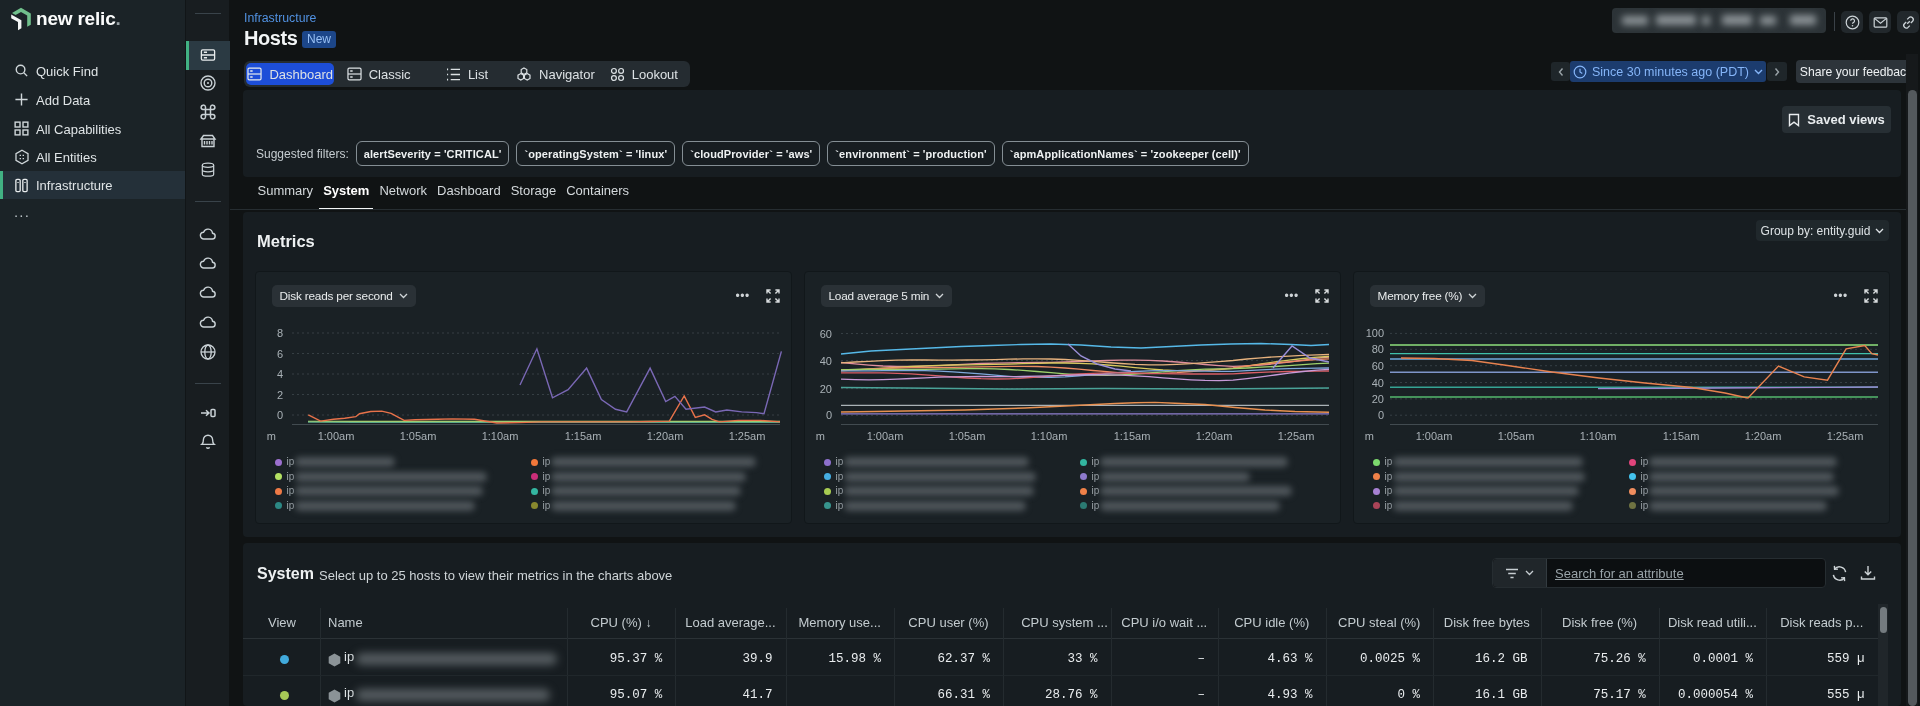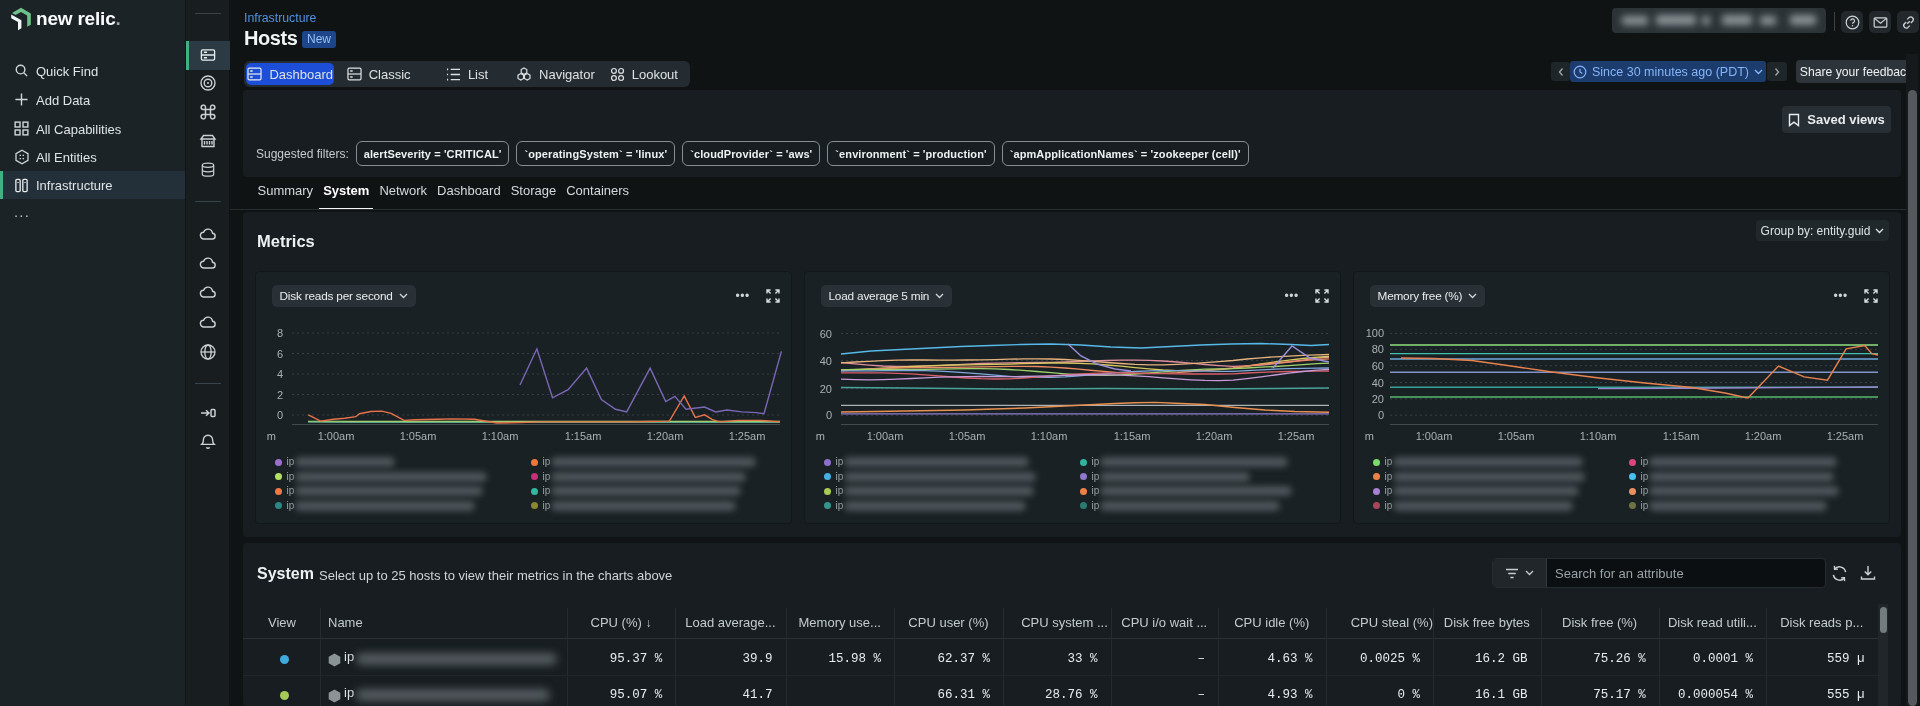--- a/index.html
+++ b/index.html
@@ -77,21 +77,21 @@
 .leg .dot { width:7px; height:7px; border-radius:50%; flex:none; }
 .leg .blr { height:10px; margin-left:4px; background:#4e555a; border-radius:5px; filter:blur(3px); }
 .leg .pre { font-size:10px; color:#9ba3a8; margin-left:5px; margin-right:-3px; line-height:10px; }
 
 
 #spanel { top:543px; height:163px; overflow:hidden; }
 #stitle { position:absolute; left:14px; top:22px; font-size:16px; font-weight:700; color:#eef1f2; }
 #ssub { position:absolute; left:76px; top:25px; font-size:13px; color:#ced4d7; }
 #searchbar { position:absolute; left:1249px; top:15px; width:334px; height:30px; background:#0c0f11; border:1px solid #262d31; border-radius:4px; }
 #searchbar .seg { position:absolute; left:0; top:0; width:54px; height:28px; background:#20262a; border-right:1px solid #333b40; border-radius:4px 0 0 4px; display:flex; align-items:center; justify-content:center; gap:6px; color:#c7ced2; }
-#searchbar .ph { position:absolute; left:62px; top:7px; font-size:13px; color:#99a3a8; }
+#searchbar .ph { position:absolute; left:62px; top:7px; font-size:13px; color:#99a3a8;text-decoration:underline; }
 .toolico { position:absolute; top:22px; color:#ccd2d5; }
 
 
 #thead { position:absolute; left:0; top:65px; width:1635px; height:30px; font-size:13px; color:#c3cbcf; }
 #thead .th { position:absolute; top:7px; }
 #tline { position:absolute; left:0; top:95px; width:1635px; height:1px; background:#2b3236; }
 .colsep { position:absolute; top:65px; width:1px; height:98px; background:#242b2f; }
 .trow { position:absolute; left:0; width:1635px; height:36px; }
 .rowsep { position:absolute; left:0; top:132px; width:1635px; height:1px; background:#20272b; }
 .td { position:absolute; font-family:"Liberation Mono", monospace; font-size:12.5px; color:#e9ecee; text-align:right; }
@@ -635,21 +635,21 @@
       <div id="thead">
         <div class="th" style="left:20px;width:38px;text-align:center">View</div>
         <div class="th" style="left:85px">Name</div>
         <div class="th" style="left:323.7px;width:108.6px;text-align:center">CPU (%) <span style="font-size:12px">↓</span></div>
         <div class="th" style="left:432.3px;width:110.2px;text-align:center">Load average...</div>
         <div class="th" style="left:542.5px;width:108.4px;text-align:center">Memory use...</div>
         <div class="th" style="left:650.9px;width:109.1px;text-align:center">CPU user (%)</div>
         <div class="th" style="left:760px;width:123px;text-align:center">CPU system ...</div>
         <div class="th" style="left:867.5px;width:107.5px;text-align:center">CPU i/o wait ...</div>
         <div class="th" style="left:975px;width:107.5px;text-align:center">CPU idle (%)</div>
-        <div class="th" style="left:1082.5px;width:107.5px;text-align:right">CPU steal (%)</div>
+        <div class="th" style="left:1082.5px;width:107.5px;text-align:center">CPU steal (%)</div>
         <div class="th" style="left:1190px;width:107.5px;text-align:center">Disk free bytes</div>
         <div class="th" style="left:1297.5px;width:118.3px;text-align:center">Disk free (%)</div>
         <div class="th" style="left:1415.8px;width:107.1px;text-align:center">Disk read utili...</div>
         <div class="th" style="left:1522.9px;width:111.7px;text-align:center">Disk reads p...</div>
       </div>
       <div id="tline"></div>
       <div class="colsep" style="left:77px"></div>
       <div class="colsep" style="left:323.7px"></div>
       <div class="colsep" style="left:432.3px"></div>
       <div class="colsep" style="left:542.5px"></div>

